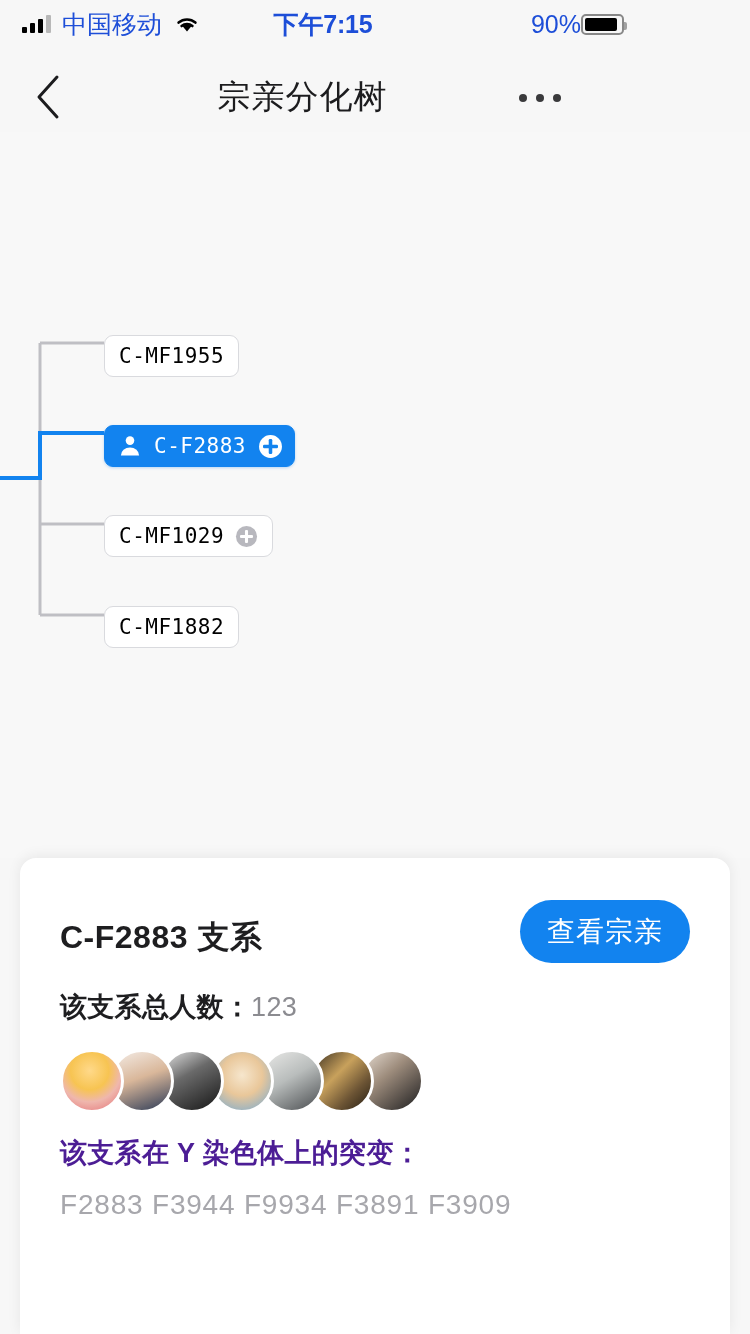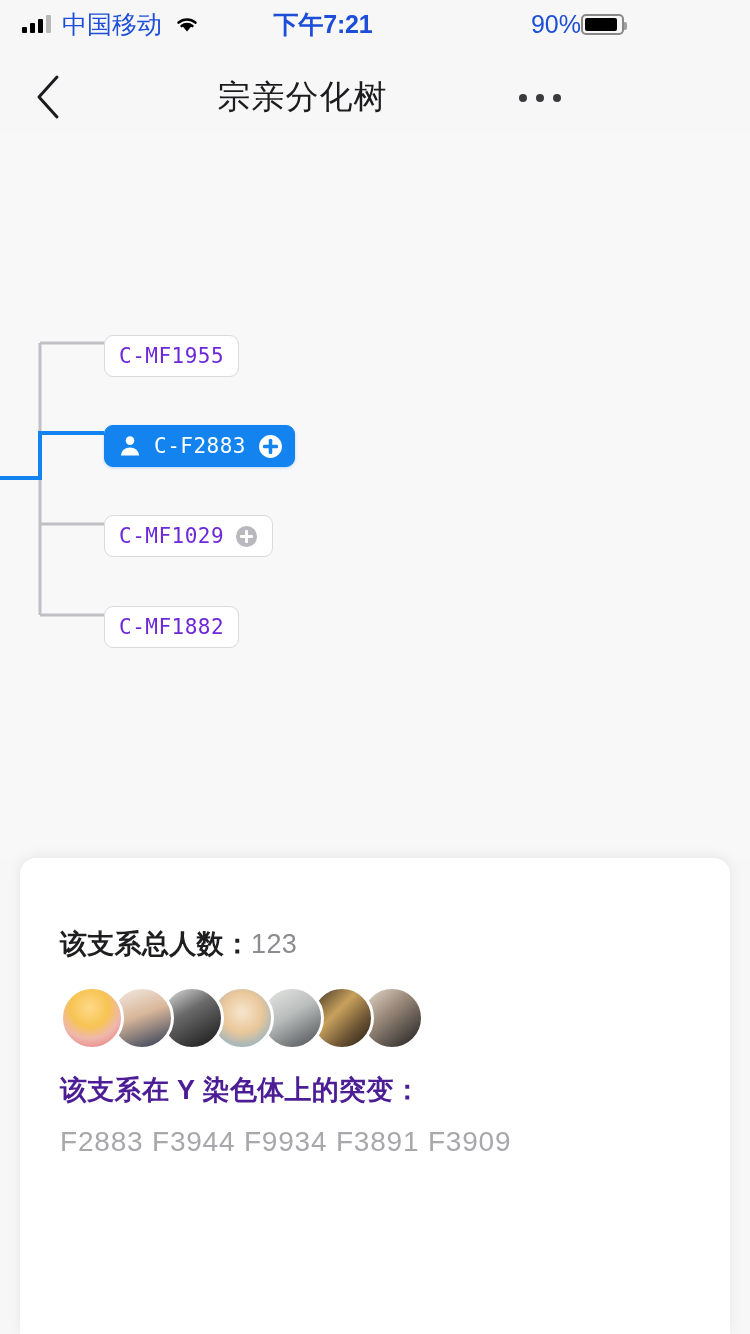--- a/index.html
+++ b/index.html
@@ -80,21 +80,21 @@
     border-radius:9px;
     font-family:"DejaVu Sans Mono","Liberation Mono",monospace;
     font-size:21px;
     letter-spacing:.5px;
     white-space:nowrap;
     cursor:pointer;
   }
   .node.plain{
     background:#ffffff;
     border:1px solid #d9dade;
-    color:#6d28d9;
+    color:#000000;
     padding:0 14px;
     justify-content:flex-end;
   }
   .node.plain .plus-grey{
     width:23px; height:23px; margin-left:11px; flex:0 0 auto; display:block;
   }
   .node.selected{
     background:#1283ef;
     border:1px solid #1283ef;
     color:#ffffff;
@@ -164,21 +164,21 @@
         <i style="background: rgb(0, 0, 0);"></i>
         <i style="background: rgb(184, 184, 184);"></i>
     </div>
     <div class="carrier">中国移动</div>
     <svg class="wifi" viewBox="0 0 28 20">
       <path d="M14 17.6 L9.6 12.2 a7 7 0 0 1 8.8 0 Z" fill="#000"></path>
       <path d="M5.6 8.6 a13 13 0 0 1 16.8 0" stroke="#000" stroke-width="2.6" fill="none" stroke-linecap="round"></path>
       <path d="M8.6 12.0 a8.6 8.6 0 0 1 10.8 0" stroke="#000" stroke-width="2.6" fill="none" stroke-linecap="round"></path>
     </svg>
   </div>
-  <div class="sb-center">下午7:21</div>
+  <div class="sb-center">下午7:15</div>
   <div class="sb-right">
     <div class="batt-pct">90%</div>
     <div class="batt">
       <div class="batt-fill" style="width: 90%;"></div>
     </div>
   </div>
 </div>
 
 <div id="nav-bar">
   <div id="nav-back">
@@ -229,20 +229,24 @@
           <rect x="5.2" y="10.4" width="13.6" height="3.2" rx="1.1" fill="#fff"></rect>
         </svg>
       </div>
       <div class="node plain" style="left: 104px; top: 474px;">
         <span class="label">C-MF1882</span>
       </div>
     </div>
 </div>
 
 <div id="detail-card">
+  <div id="card-head">
+    <div id="card-title">C-F2883 支系</div>
+    <button id="view-relatives-btn">查看宗亲</button>
+  </div>
 
 
   <div class="info-row">
     <span>该支系总人数：</span><span class="val">123</span>
   </div>
 
   <div id="avatar-strip">
       <div class="avatar" style="left: 0px; z-index: 20; background: radial-gradient(circle at 46% 32%, rgb(255, 217, 138) 0%, rgb(247, 196, 82) 38%, rgb(239, 183, 173) 62%, rgb(227, 107, 114) 100%);"></div>
       <div class="avatar" style="left: 50px; z-index: 19; background: linear-gradient(160deg, rgb(244, 236, 230) 0%, rgb(217, 183, 154) 45%, rgb(44, 58, 86) 100%);"></div>
       <div class="avatar" style="left: 100px; z-index: 18; background: linear-gradient(150deg, rgb(227, 227, 227) 0%, rgb(106, 106, 106) 40%, rgb(22, 22, 22) 100%);"></div>

